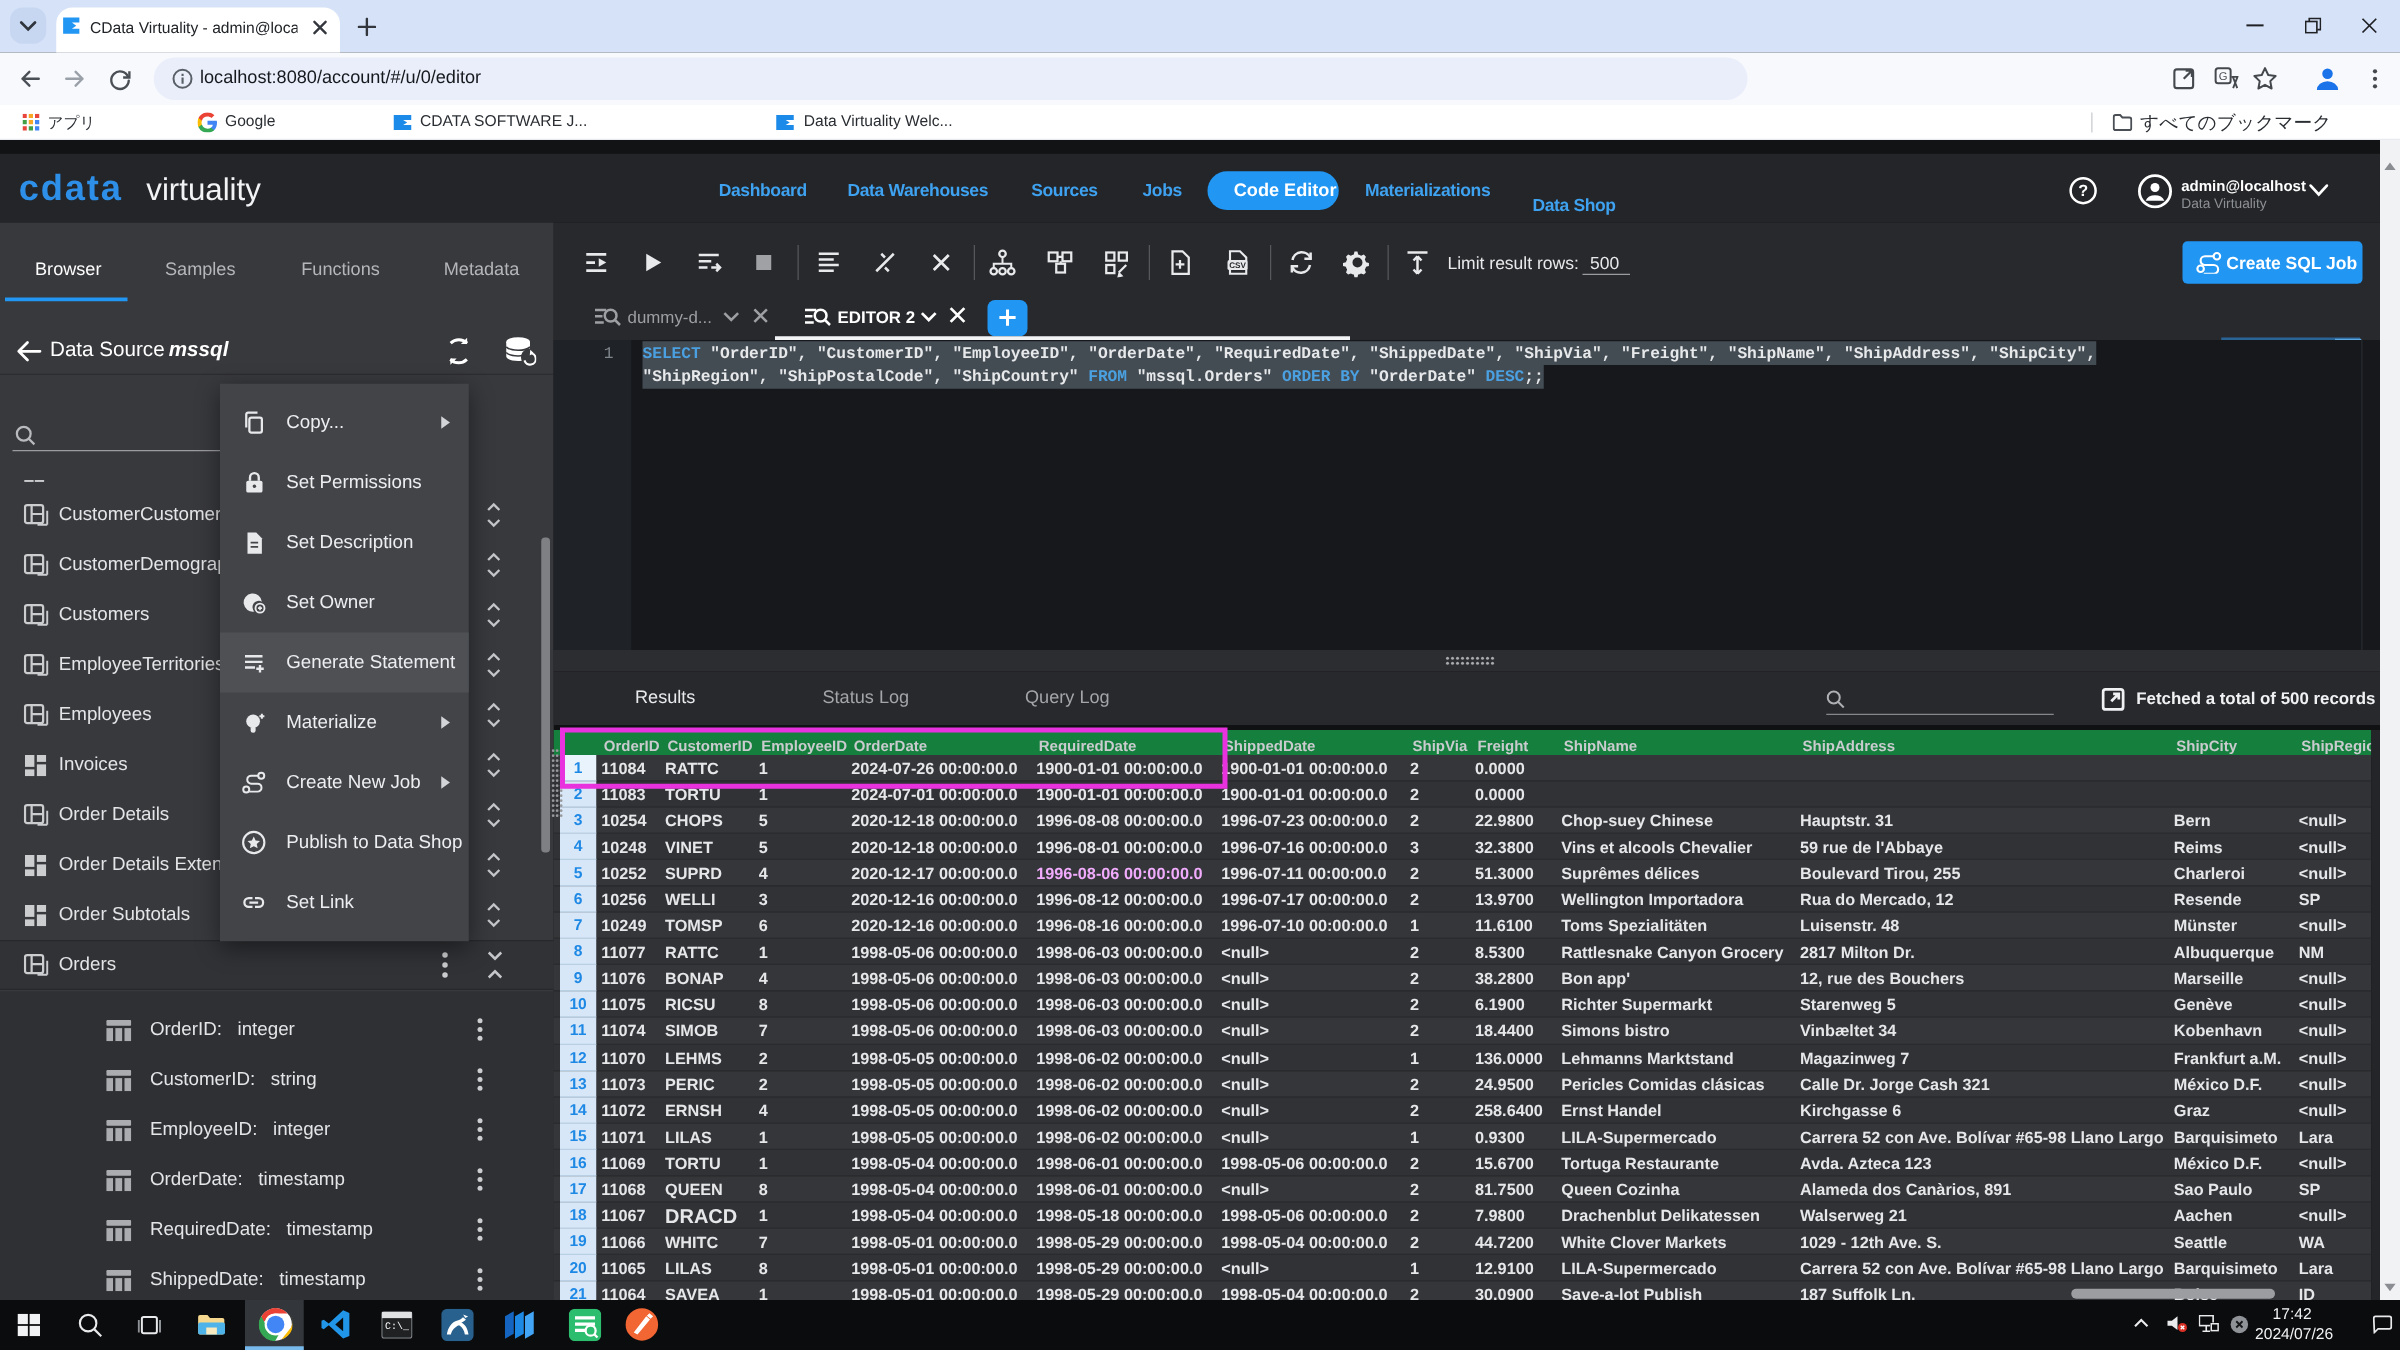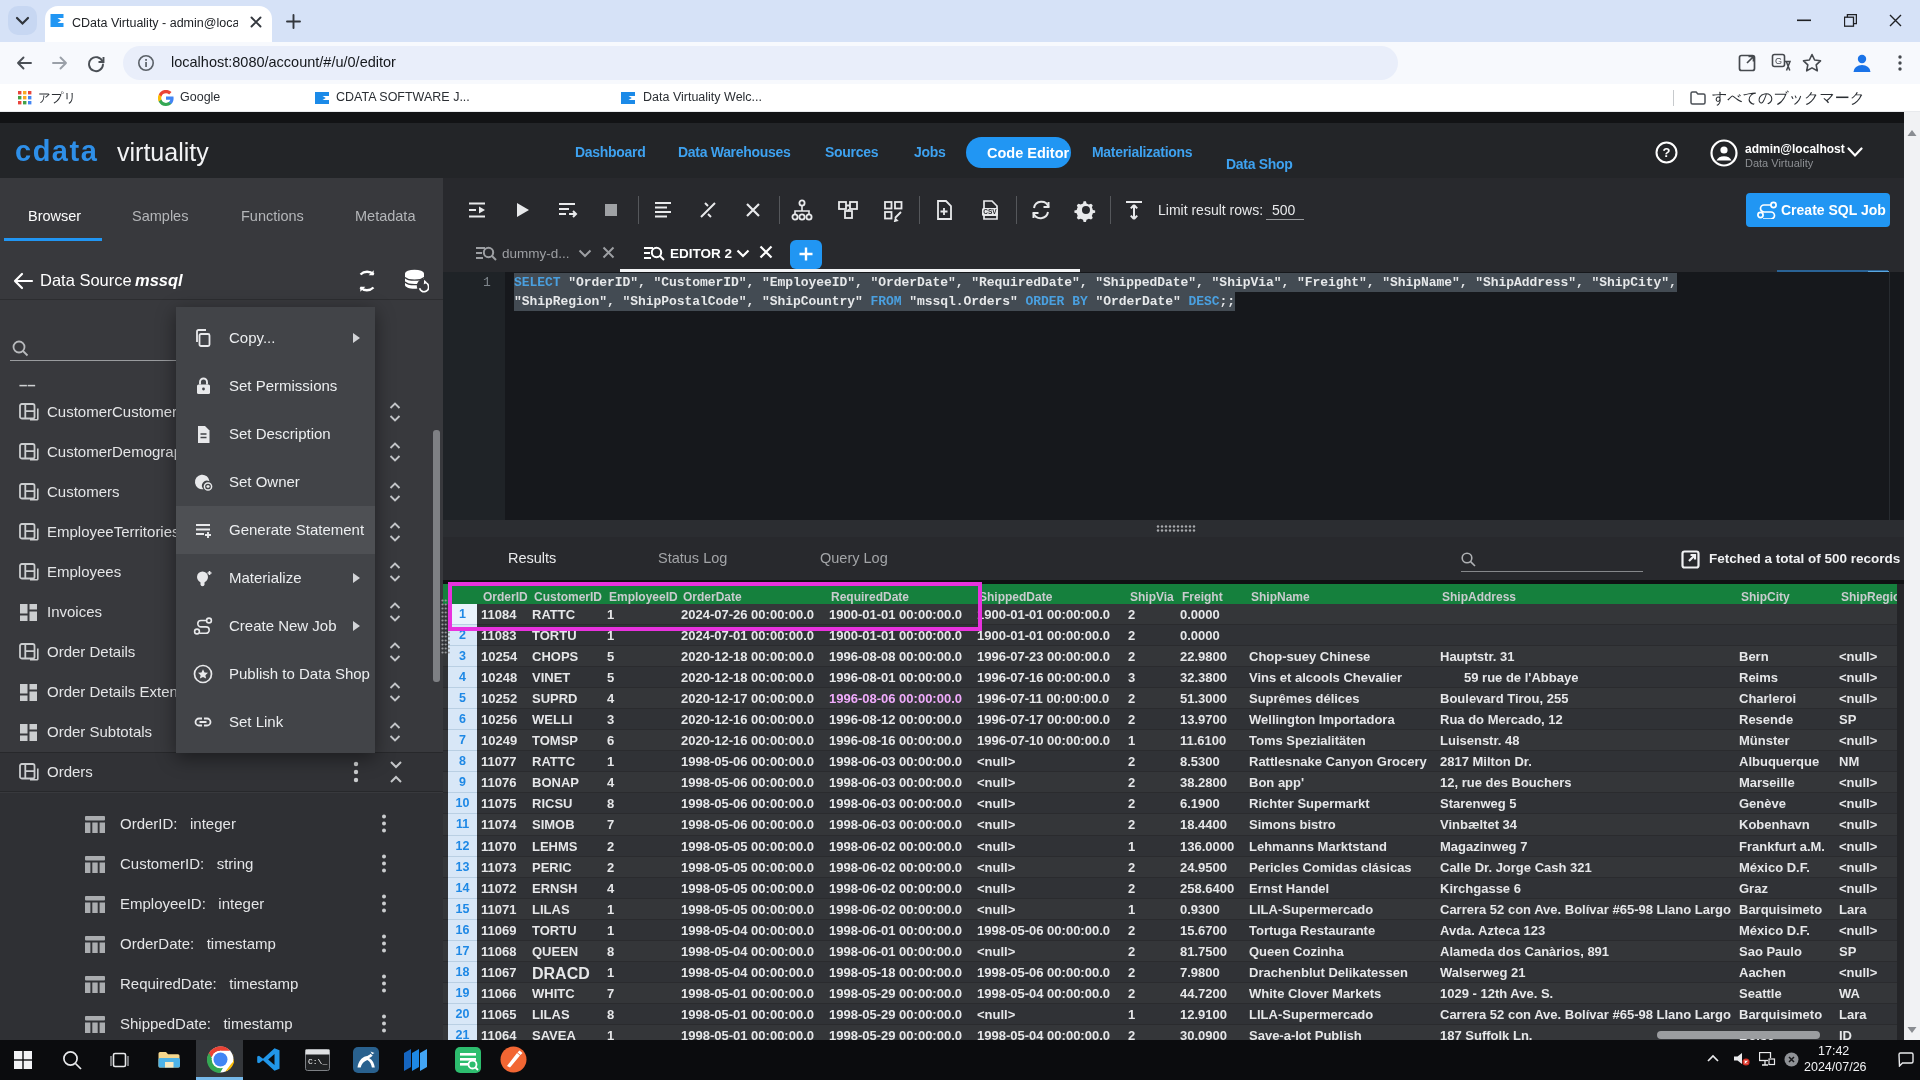--- a/index.html
+++ b/index.html
@@ -40,21 +40,21 @@
 <svg style="position:absolute;left:86px;top:53px" width="20" height="20" viewBox="0 0 20 20">
       <path d="M16.5 8.5 A7 7 0 1 0 17 11.5" stroke="#4a4f55" stroke-width="1.9" fill="none" stroke-linecap="round"></path>
       <path d="M17.5 4 V9 H12.5" fill="none" stroke="#4a4f55" stroke-width="1.9"></path>
     </svg>
 <div style="position:absolute;left:123px;top:46px;width:1275px;height:34px;background:#e9eefa;border-radius:17px;"></div>
 <svg style="position:absolute;left:137px;top:54px" width="18" height="18" viewBox="0 0 18 18">
       <circle cx="9" cy="9" r="7.2" stroke="#5a6067" stroke-width="1.6" fill="none"></circle>
       <rect x="8.2" y="8" width="1.7" height="5" fill="#5a6067"></rect>
       <rect x="8.2" y="5" width="1.7" height="1.8" fill="#5a6067"></rect>
     </svg>
-<div style="position:absolute;left:160px;top:54px;white-space:pre;font-family:'Liberation Sans',sans-serif;font-size:14.5px;color:#15181c;margin-left:11px;">localhost:8080/account/#/u/0/editor</div>
+<div style="position:absolute;left:160px;top:54px;white-space:pre;font-family:'Liberation Sans',sans-serif;font-size:14.5px;color:#15181c;">localhost:8080/account/#/u/0/editor</div>
 <svg style="position:absolute;left:1737px;top:53px" width="20" height="20" viewBox="0 0 20 20">
       <rect x="2.5" y="2.5" width="15" height="15" rx="2" stroke="#45494e" stroke-width="1.7" fill="none"></rect>
       <path d="M10 10 L16 4 M11.5 3.5 H16.5 V8.5" stroke="#45494e" stroke-width="1.7" fill="none"></path>
     </svg>
 <svg style="position:absolute;left:1771px;top:53px" width="20" height="20" viewBox="0 0 20 20">
       <rect x="1.5" y="1.5" width="12" height="12" rx="2" stroke="#45494e" stroke-width="1.6" fill="none"></rect>
       <text x="7.5" y="11" font-size="9" fill="#45494e" text-anchor="middle" font-family="Liberation Sans">G</text>
       <path d="M14 8.5 h5 l-3.5 9 m3.3 0 l-3.5 -9" stroke="#45494e" stroke-width="1.5" fill="none"></path>
     </svg>
 <svg style="position:absolute;left:1802px;top:53px" width="20" height="20" viewBox="0 0 20 20">
@@ -561,21 +561,21 @@
 <div style="position:absolute;left:443px;top:667px;width:1454px;height:21px;background:#303236;border-bottom:1px solid #2a2b2e;overflow:hidden;">
       <div style="position:absolute;left:38px;top:3px;white-space:pre;font-family:'Liberation Sans',sans-serif;font-size:13px;font-weight:bold;color:#e6e7e9;">10248</div>
       <div style="position:absolute;left:89px;top:3px;white-space:pre;font-family:'Liberation Sans',sans-serif;font-size:13px;font-weight:bold;color:#e6e7e9;">VINET</div>
       <div style="position:absolute;left:164px;top:3px;white-space:pre;font-family:'Liberation Sans',sans-serif;font-size:13px;font-weight:bold;color:#e6e7e9;">5</div>
       <div style="position:absolute;left:238px;top:3px;white-space:pre;font-family:'Liberation Sans',sans-serif;font-size:13px;font-weight:bold;color:#e6e7e9;">2020-12-18 00:00:00.0</div>
       <div style="position:absolute;left:386px;top:3px;white-space:pre;font-family:'Liberation Sans',sans-serif;font-size:13px;font-weight:bold;color:#e6e7e9;">1996-08-01 00:00:00.0</div>
       <div style="position:absolute;left:534px;top:3px;white-space:pre;font-family:'Liberation Sans',sans-serif;font-size:13px;font-weight:bold;color:#e6e7e9;">1996-07-16 00:00:00.0</div>
       <div style="position:absolute;left:685px;top:3px;white-space:pre;font-family:'Liberation Sans',sans-serif;font-size:13px;font-weight:bold;color:#e6e7e9;">3</div>
       <div style="position:absolute;left:737px;top:3px;white-space:pre;font-family:'Liberation Sans',sans-serif;font-size:13px;font-weight:bold;color:#e6e7e9;">32.3800</div>
       <div style="position:absolute;left:806px;top:3px;white-space:pre;font-family:'Liberation Sans',sans-serif;font-size:13px;font-weight:bold;color:#e6e7e9;">Vins et alcools Chevalier</div>
-      <div style="position:absolute;left:997px;top:3px;white-space:pre;font-family:'Liberation Sans',sans-serif;font-size:13px;font-weight:bold;color:#e6e7e9;margin-left:24px;">59 rue de l'Abbaye</div>
+      <div style="position:absolute;left:997px;top:3px;white-space:pre;font-family:'Liberation Sans',sans-serif;font-size:13px;font-weight:bold;color:#e6e7e9;">59 rue de l'Abbaye</div>
       <div style="position:absolute;left:1296px;top:3px;white-space:pre;font-family:'Liberation Sans',sans-serif;font-size:13px;font-weight:bold;color:#e6e7e9;">Reims</div>
       <div style="position:absolute;left:1396px;top:3px;white-space:pre;font-family:'Liberation Sans',sans-serif;font-size:13px;font-weight:bold;color:#e6e7e9;">&lt;null&gt;</div>
     </div>
 <div style="position:absolute;left:443px;top:688px;width:1454px;height:21px;background:#343639;border-bottom:1px solid #2a2b2e;overflow:hidden;">
       <div style="position:absolute;left:38px;top:3px;white-space:pre;font-family:'Liberation Sans',sans-serif;font-size:13px;font-weight:bold;color:#e6e7e9;">10252</div>
       <div style="position:absolute;left:89px;top:3px;white-space:pre;font-family:'Liberation Sans',sans-serif;font-size:13px;font-weight:bold;color:#e6e7e9;">SUPRD</div>
       <div style="position:absolute;left:164px;top:3px;white-space:pre;font-family:'Liberation Sans',sans-serif;font-size:13px;font-weight:bold;color:#e6e7e9;">4</div>
       <div style="position:absolute;left:238px;top:3px;white-space:pre;font-family:'Liberation Sans',sans-serif;font-size:13px;font-weight:bold;color:#e6e7e9;">2020-12-17 00:00:00.0</div>
       <div style="position:absolute;left:386px;top:3px;white-space:pre;font-family:'Liberation Sans',sans-serif;font-size:13px;font-weight:bold;color:#f0abfc;">1996-08-06 00:00:00.0</div>
       <div style="position:absolute;left:534px;top:3px;white-space:pre;font-family:'Liberation Sans',sans-serif;font-size:13px;font-weight:bold;color:#e6e7e9;">1996-07-11 00:00:00.0</div>

